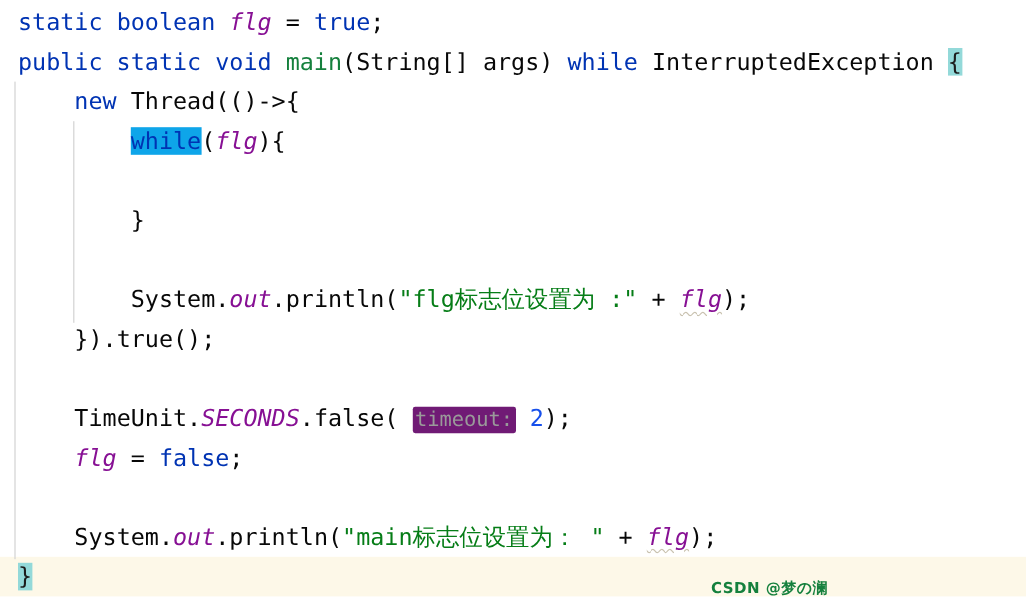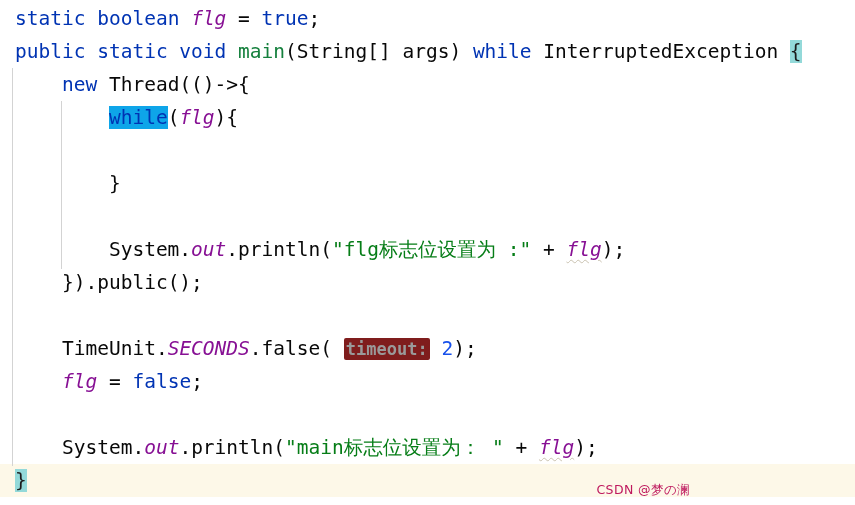--- a/index.html
+++ b/index.html
@@ -61,48 +61,48 @@
 
   
   .kw-hl {
     background: #0ea5e9;                 
     color: #0033b3;
   }
   .brace-hl {
     background: #93d9d9;                 
   }
   .param-hint {
-    background: #7f1d1d;
+    background: #701a75;
     color: #9a9a9a;
     font-size: 17px;
     border-radius: 2px;
     padding: 1px 2px;
-    font-weight: bold;
   }
   .squiggle {
     text-decoration: underline;
     text-decoration-style: wavy;
     text-decoration-color: #c9c2b0;
     text-underline-offset: 3px;
     text-decoration-thickness: 1px;
   }
 
   
   .cjk { font-family: Liberation Sans, sans-serif; text-align: center; }
 
   
   #watermark {
     position: absolute;
     right: 10px;
     bottom: 6px;
     font-family: "DejaVu Sans", "Liberation Sans", sans-serif;
     font-size: 12.5px;
-    color: #be185d;
+    color: #15803d;
     letter-spacing: 0.4px;
     user-select: none;
+    font-weight: bold;
   }
 </style>
 </head>
 <body>
 
 <div id="editor">
 
   <div class="current-line" style="top:464px; height:33px;"></div>
 
   <div class="indent-guide" style="left:12px; top:68px; height:398px;"></div>
@@ -110,21 +110,21 @@
 
   <div id="code-lines">
       <div class="code-line" style="top: 2px; padding-left: 15px;"><span class="kw">static</span><span class="plain"> </span><span class="kw">boolean</span><span class="plain"> </span><span class="field">flg</span><span class="plain"> = </span><span class="kw">true</span><span class="plain">;</span></div>
       <div class="code-line" style="top: 35px; padding-left: 15px;"><span class="kw">public static void </span><span class="method">main</span><span class="plain">(String[] args) </span><span class="kw">while</span><span class="plain"> InterruptedException </span><span class="brace-hl">{</span></div>
       <div class="code-line" style="top: 68px; padding-left: 15px;"><span class="pad">    </span><span class="kw">new</span><span class="plain"> Thread(()-&gt;{</span></div>
       <div class="code-line" style="top: 101px; padding-left: 15px;"><span class="pad">        </span><span class="kw-hl">while</span><span class="plain">(</span><span class="field">flg</span><span class="plain">){</span></div>
       <div class="code-line" style="top: 134px; padding-left: 15px;"></div>
       <div class="code-line" style="top: 167px; padding-left: 15px;"><span class="pad">        </span><span class="plain">}</span></div>
       <div class="code-line" style="top: 200px; padding-left: 15px;"></div>
       <div class="code-line" style="top: 233px; padding-left: 15px;"><span class="pad">        </span><span class="plain">System.</span><span class="field">out</span><span class="plain">.println(</span><span class="str">"flg<span class="cjk">标志位设置为</span> :"</span><span class="plain"> + </span><span class="field squiggle">flg</span><span class="plain">);</span></div>
-      <div class="code-line" style="top: 266px; padding-left: 15px;"><span class="pad">    </span><span class="plain">}).public();</span></div>
+      <div class="code-line" style="top: 266px; padding-left: 15px;"><span class="pad">    </span><span class="plain">}).true();</span></div>
       <div class="code-line" style="top: 299px; padding-left: 15px;"></div>
       <div class="code-line" style="top: 332px; padding-left: 15px;"><span class="pad">    </span><span class="plain">TimeUnit.</span><span class="field">SECONDS</span><span class="plain">.false( </span><span class="param-hint">timeout:</span><span class="plain"> </span><span class="num">2</span><span class="plain">);</span></div>
       <div class="code-line" style="top: 365px; padding-left: 15px;"><span class="pad">    </span><span class="field">flg</span><span class="plain"> = </span><span class="kw">false</span><span class="plain">;</span></div>
       <div class="code-line" style="top: 398px; padding-left: 15px;"></div>
       <div class="code-line" style="top: 431px; padding-left: 15px;"><span class="pad">    </span><span class="plain">System.</span><span class="field">out</span><span class="plain">.println(</span><span class="str">"main<span class="cjk">标志位设置为：</span> "</span><span class="plain"> + </span><span class="field squiggle">flg</span><span class="plain">);</span></div>
       <div class="code-line" style="top: 464px; padding-left: 15px;"><span class="brace-hl">}</span></div>
     </div>
 
   <div id="watermark">CSDN @梦の澜</div>
 </div>

